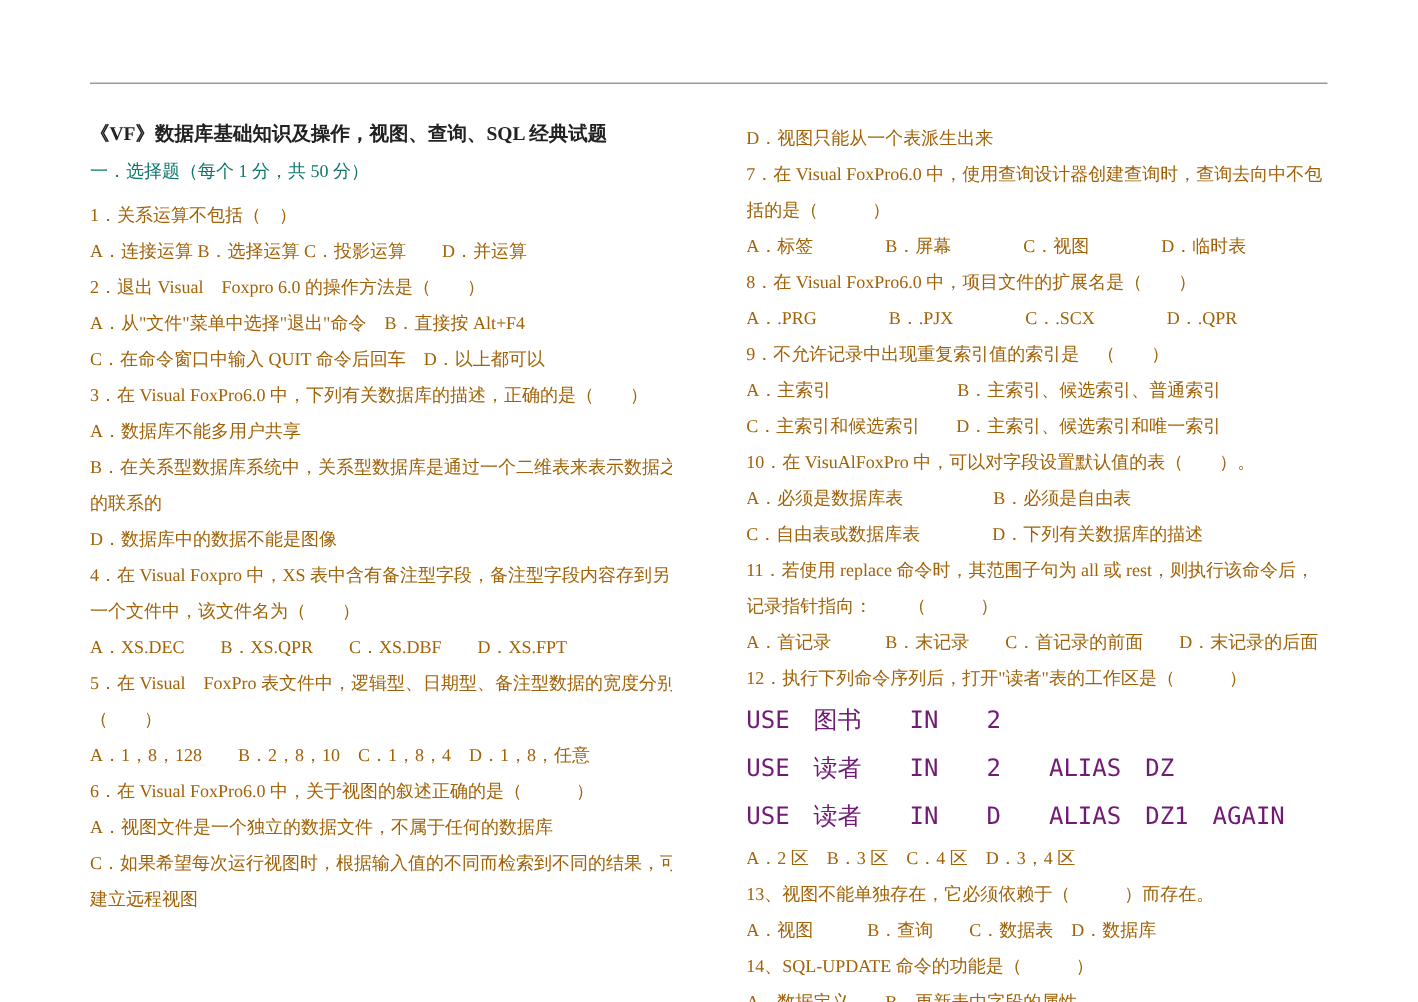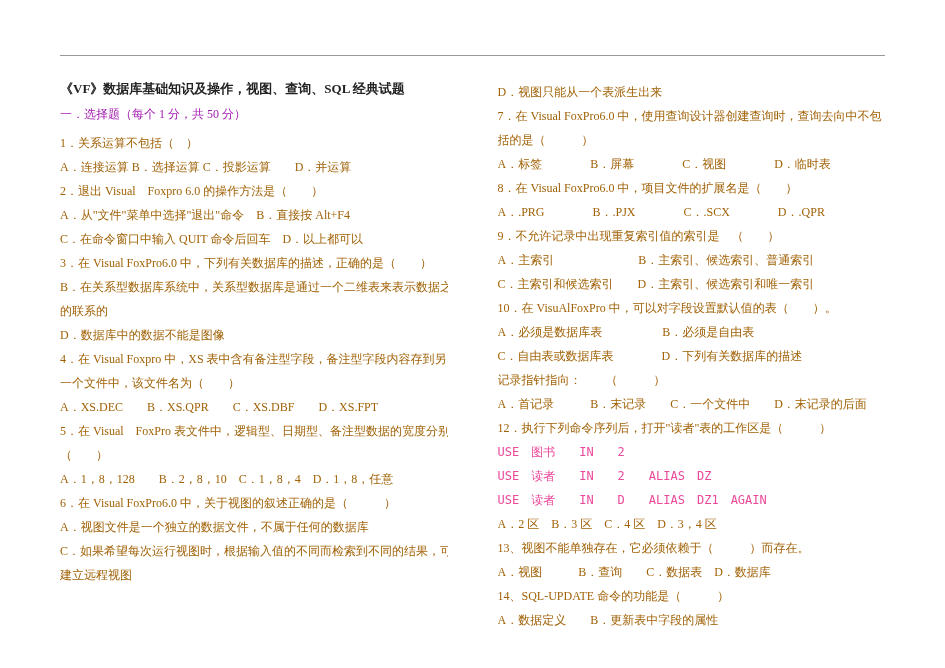--- a/index.html
+++ b/index.html
@@ -39,53 +39,54 @@
     }
     .title {
       font-size: 13px;
       font-weight: bold;
       margin-bottom: 8px;
       color: #222;
     }
     .subtitle {
       font-size: 12px;
       margin-bottom: 8px;
-      color: #a21caf;
+      color: #0f766e;
     }
     .line {
       font-size: 12px;
       line-height: 2.0;
       color: #a16207;
       white-space: nowrap;
       overflow: hidden;
     }
     .code-line {
-      font-size: 12px;
+      font-size: 16px;
       line-height: 2.0;
-      color: #ec4899;
+      color: #701a75;
       font-family: "SimSun", monospace;
       white-space: pre;
     }
   </style>
 </head>
 <body>
 
 <div class="page">
   <div class="top-line"></div>
   <div class="content">
 
     <div class="col">
       <div class="title">《VF》数据库基础知识及操作，视图、查询、SQL 经典试题</div>
       <div class="subtitle">一．选择题（每个 1 分，共 50 分）</div>
       <div class="line">1．关系运算不包括（　）</div>
       <div class="line">A．连接运算  B．选择运算  C．投影运算　　D．并运算</div>
       <div class="line">2．退出 Visual　Foxpro 6.0 的操作方法是（　　）</div>
       <div class="line">A．从"文件"菜单中选择"退出"命令　B．直接按 Alt+F4</div>
       <div class="line">C．在命令窗口中输入 QUIT 命令后回车　D．以上都可以</div>
       <div class="line">3．在 Visual FoxPro6.0 中，下列有关数据库的描述，正确的是（　　）</div>
+      <div class="line">A．数据库不能多用户共享</div>
       <div class="line">B．在关系型数据库系统中，关系型数据库是通过一个二维表来表示数据之间</div>
       <div class="line">的联系的</div>
       <div class="line">D．数据库中的数据不能是图像</div>
       <div class="line">4．在 Visual Foxpro 中，XS 表中含有备注型字段，备注型字段内容存到另</div>
       <div class="line">一个文件中，该文件名为（　　）</div>
       <div class="line">A．XS.DEC　　B．XS.QPR　　C．XS.DBF　　D．XS.FPT</div>
       <div class="line">5．在 Visual　FoxPro 表文件中，逻辑型、日期型、备注型数据的宽度分别是</div>
       <div class="line">（　　）</div>
       <div class="line">A．1，8，128　　B．2，8，10　C．1，8，4　D．1，8，任意</div>
       <div class="line">6．在 Visual FoxPro6.0 中，关于视图的叙述正确的是（　　　）</div>
@@ -100,22 +101,23 @@
       <div class="line">括的是（　　　）</div>
       <div class="line">A．标签　　　　B．屏幕　　　　C．视图　　　　D．临时表</div>
       <div class="line">8．在 Visual FoxPro6.0 中，项目文件的扩展名是（　　）</div>
       <div class="line">A．.PRG　　　　B．.PJX　　　　C．.SCX　　　　D．.QPR</div>
       <div class="line">9．不允许记录中出现重复索引值的索引是　（　　）</div>
       <div class="line">A．主索引　　　　　　　B．主索引、候选索引、普通索引</div>
       <div class="line">C．主索引和候选索引　　D．主索引、候选索引和唯一索引</div>
       <div class="line">10．在 VisuAlFoxPro 中，可以对字段设置默认值的表（　　）。</div>
       <div class="line">A．必须是数据库表　　　　　B．必须是自由表</div>
       <div class="line">C．自由表或数据库表　　　　D．下列有关数据库的描述</div>
+      <div class="line">11．若使用 replace 命令时，其范围子句为 all 或 rest，则执行该命令后，</div>
       <div class="line">记录指针指向：　　（　　　）</div>
-      <div class="line">A．首记录　　　B．末记录　　C．一个文件中　　D．末记录的后面</div>
+      <div class="line">A．首记录　　　B．末记录　　C．首记录的前面　　D．末记录的后面</div>
       <div class="line">12．执行下列命令序列后，打开"读者"表的工作区是（　　　）</div>
       <div class="code-line">USE　图书　　IN　　2</div>
       <div class="code-line">USE　读者　　IN　　2　　ALIAS　DZ</div>
       <div class="code-line">USE　读者　　IN　　D　　ALIAS　DZ1　AGAIN</div>
       <div class="line">A．2 区　B．3 区　C．4 区　D．3，4 区</div>
       <div class="line">13、视图不能单独存在，它必须依赖于（　　　）而存在。</div>
       <div class="line">A．视图　　　B．查询　　C．数据表　D．数据库</div>
       <div class="line">14、SQL-UPDATE 命令的功能是（　　　）</div>
       <div class="line">A．数据定义　　B．更新表中字段的属性</div>
     </div>

